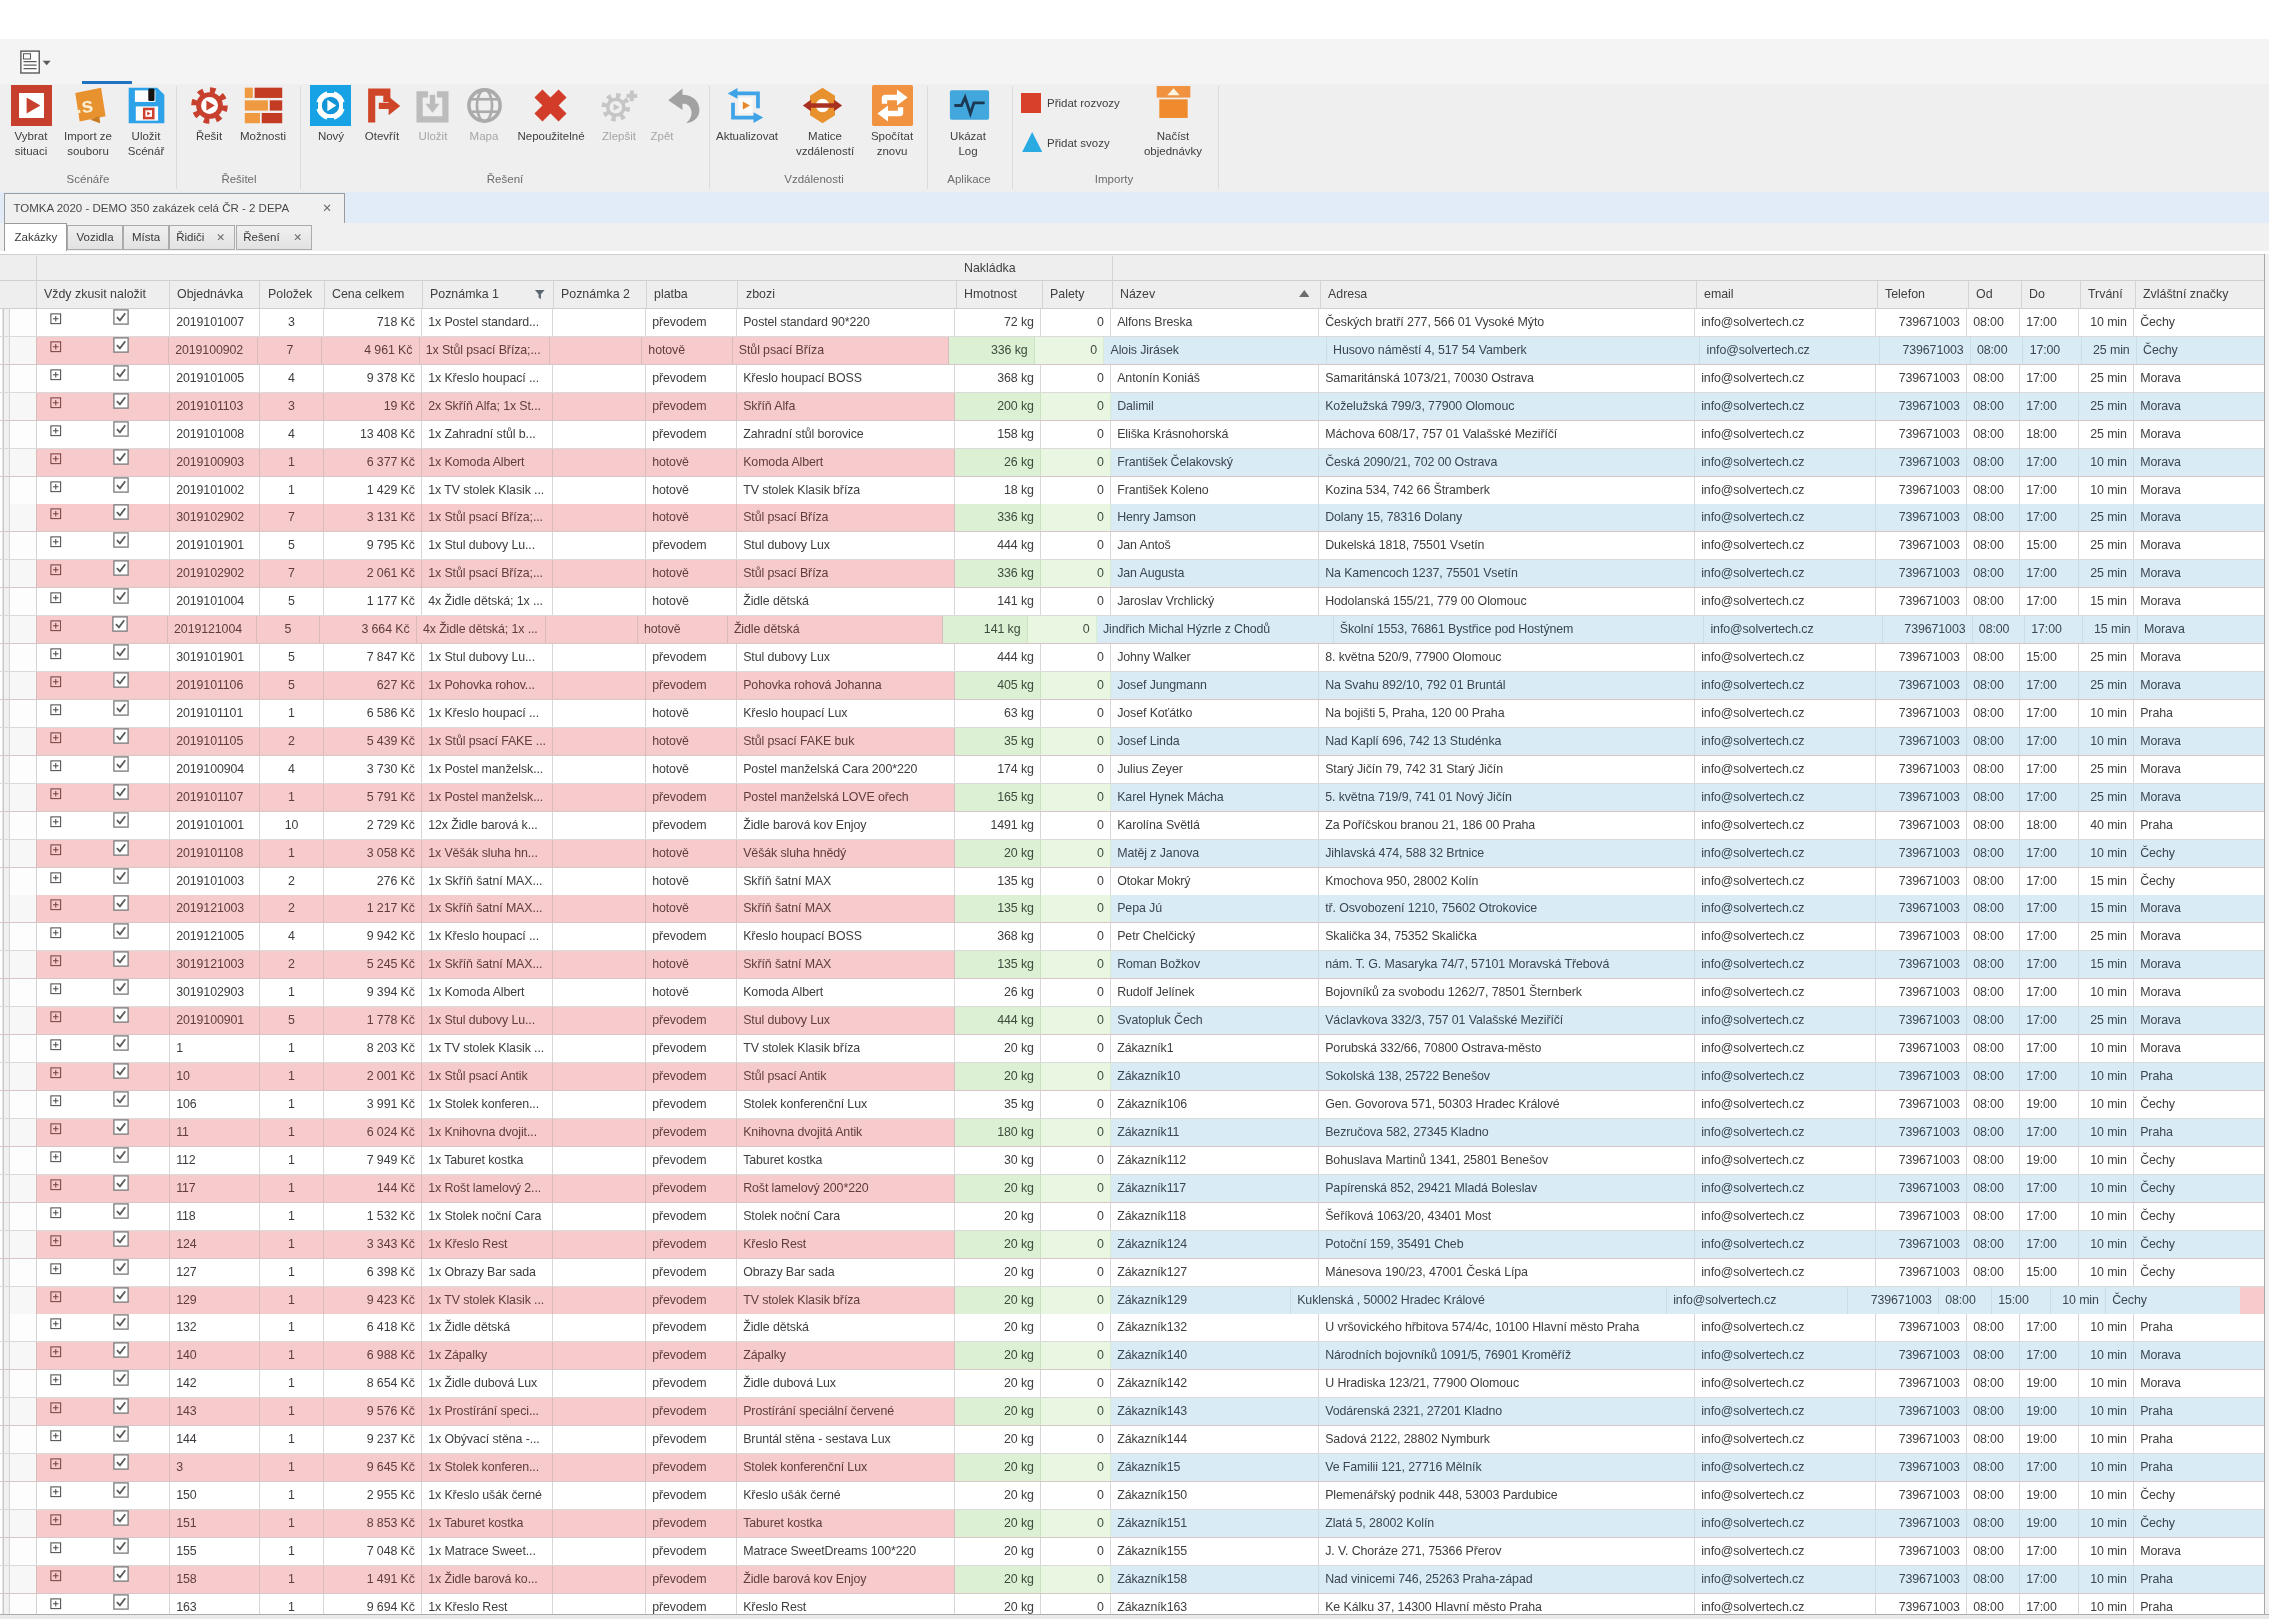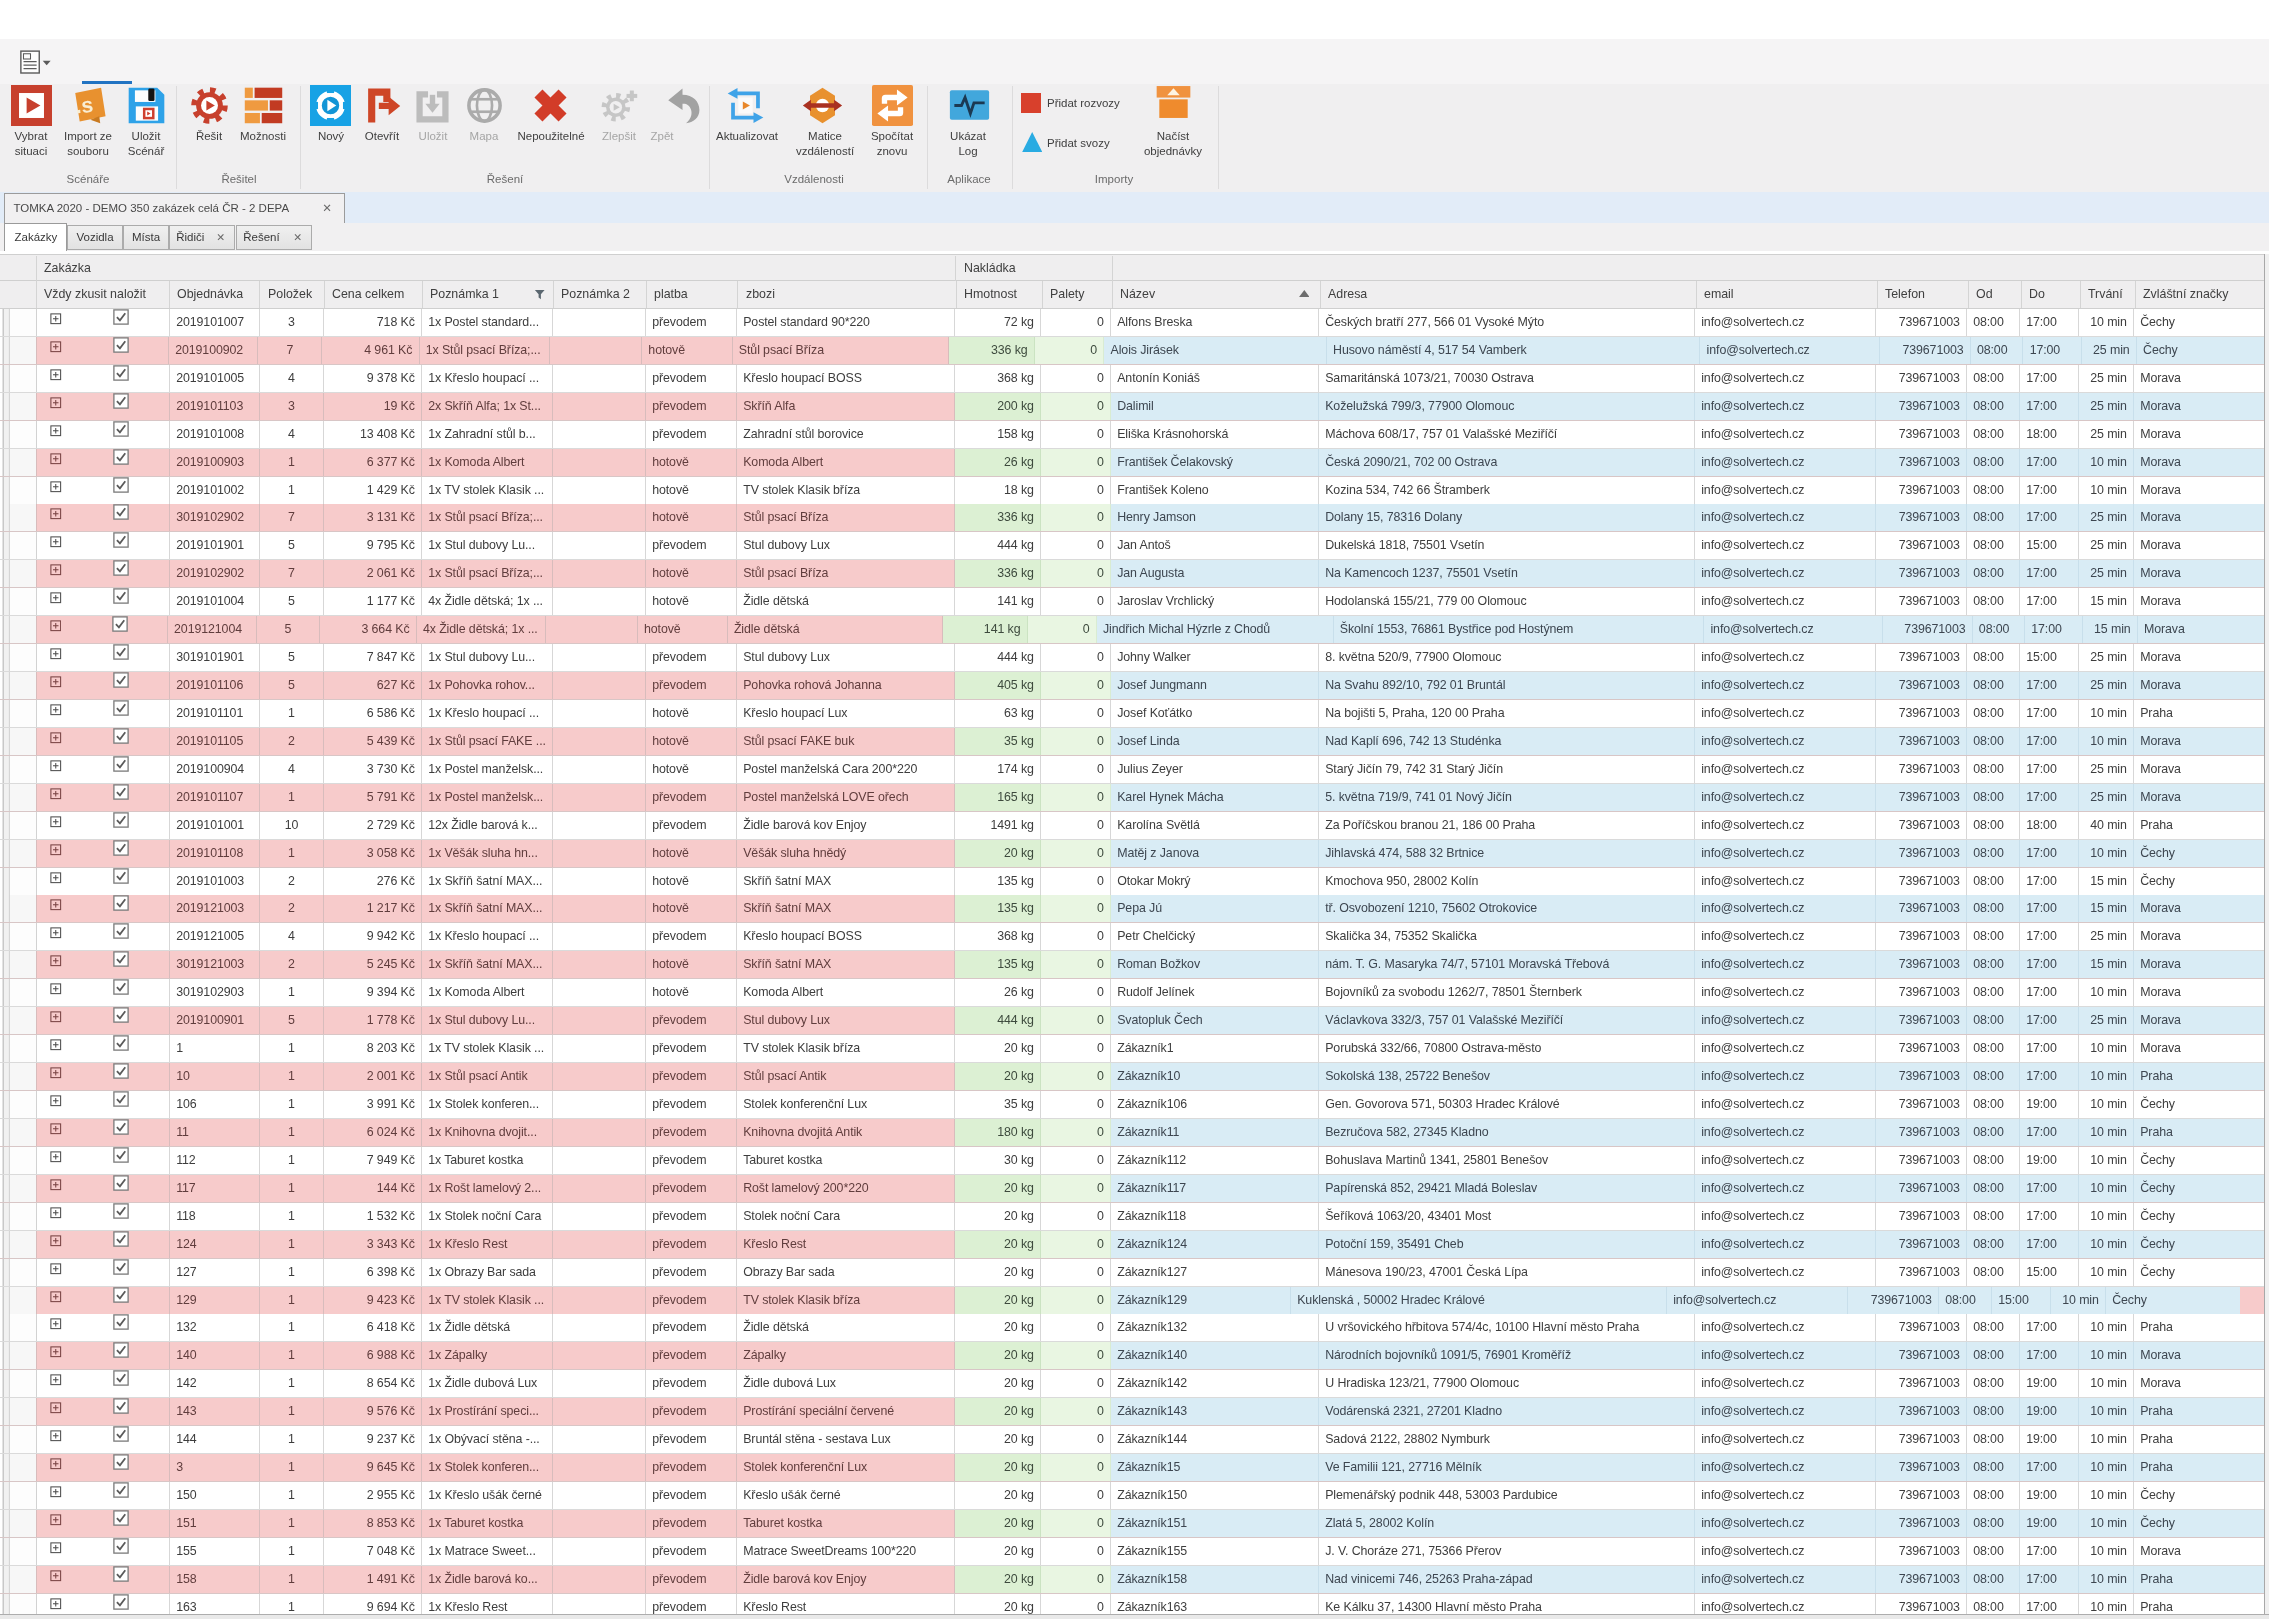--- a/index.html
+++ b/index.html
@@ -242,21 +242,20 @@
     <div class="stab act" style="left:4.4px;width:63px">Zakázky</div>
     <div class="stab" style="left:67px;width:56px">Vozidla</div>
     <div class="stab" style="left:123px;width:46px">Místa</div>
     <div class="stab" style="left:169px;width:66px;text-align:left;padding-left:6.2px;box-sizing:border-box">Řidiči<span class="x">✕</span></div>
     <div class="stab" style="left:236px;width:76px;text-align:left;padding-left:6.2px;box-sizing:border-box">Řešení<span class="x">✕</span></div>
   </div>
   <div class="abs" id="belowtabs"></div>
   <div class="abs" id="grid">
     <div class="ghead">
       <div class="gc" style="left:0;width:37px"></div>
-      <div class="gc" style="left:37px;width:919px">Zakázka</div>
       <div class="gc" style="left:957px;width:156px">Nakládka</div>
     </div>
     <div class="chead">
       <div class="cc" style="left:0;width:37px;"></div>
       <div class="cc" style="left:37px;width:133px">Vždy zkusit naložit</div>
       <div class="cc" style="left:170px;width:90px">Objednávka</div>
       <div class="cc" style="left:261px;width:64px">Položek</div>
       <div class="cc" style="left:325px;width:98px">Cena celkem</div>
       <div class="cc" style="left:423px;width:131px">Poznámka 1<svg style="position:absolute;right:8px;top:8px" width="11.5" height="11.5" viewBox="0 0 13 13">
             <path d="M1 1 h11 l-4.2 5 v5.5 l-2.6 -1.8 v-3.7 Z" fill="#5b6770"></path>

